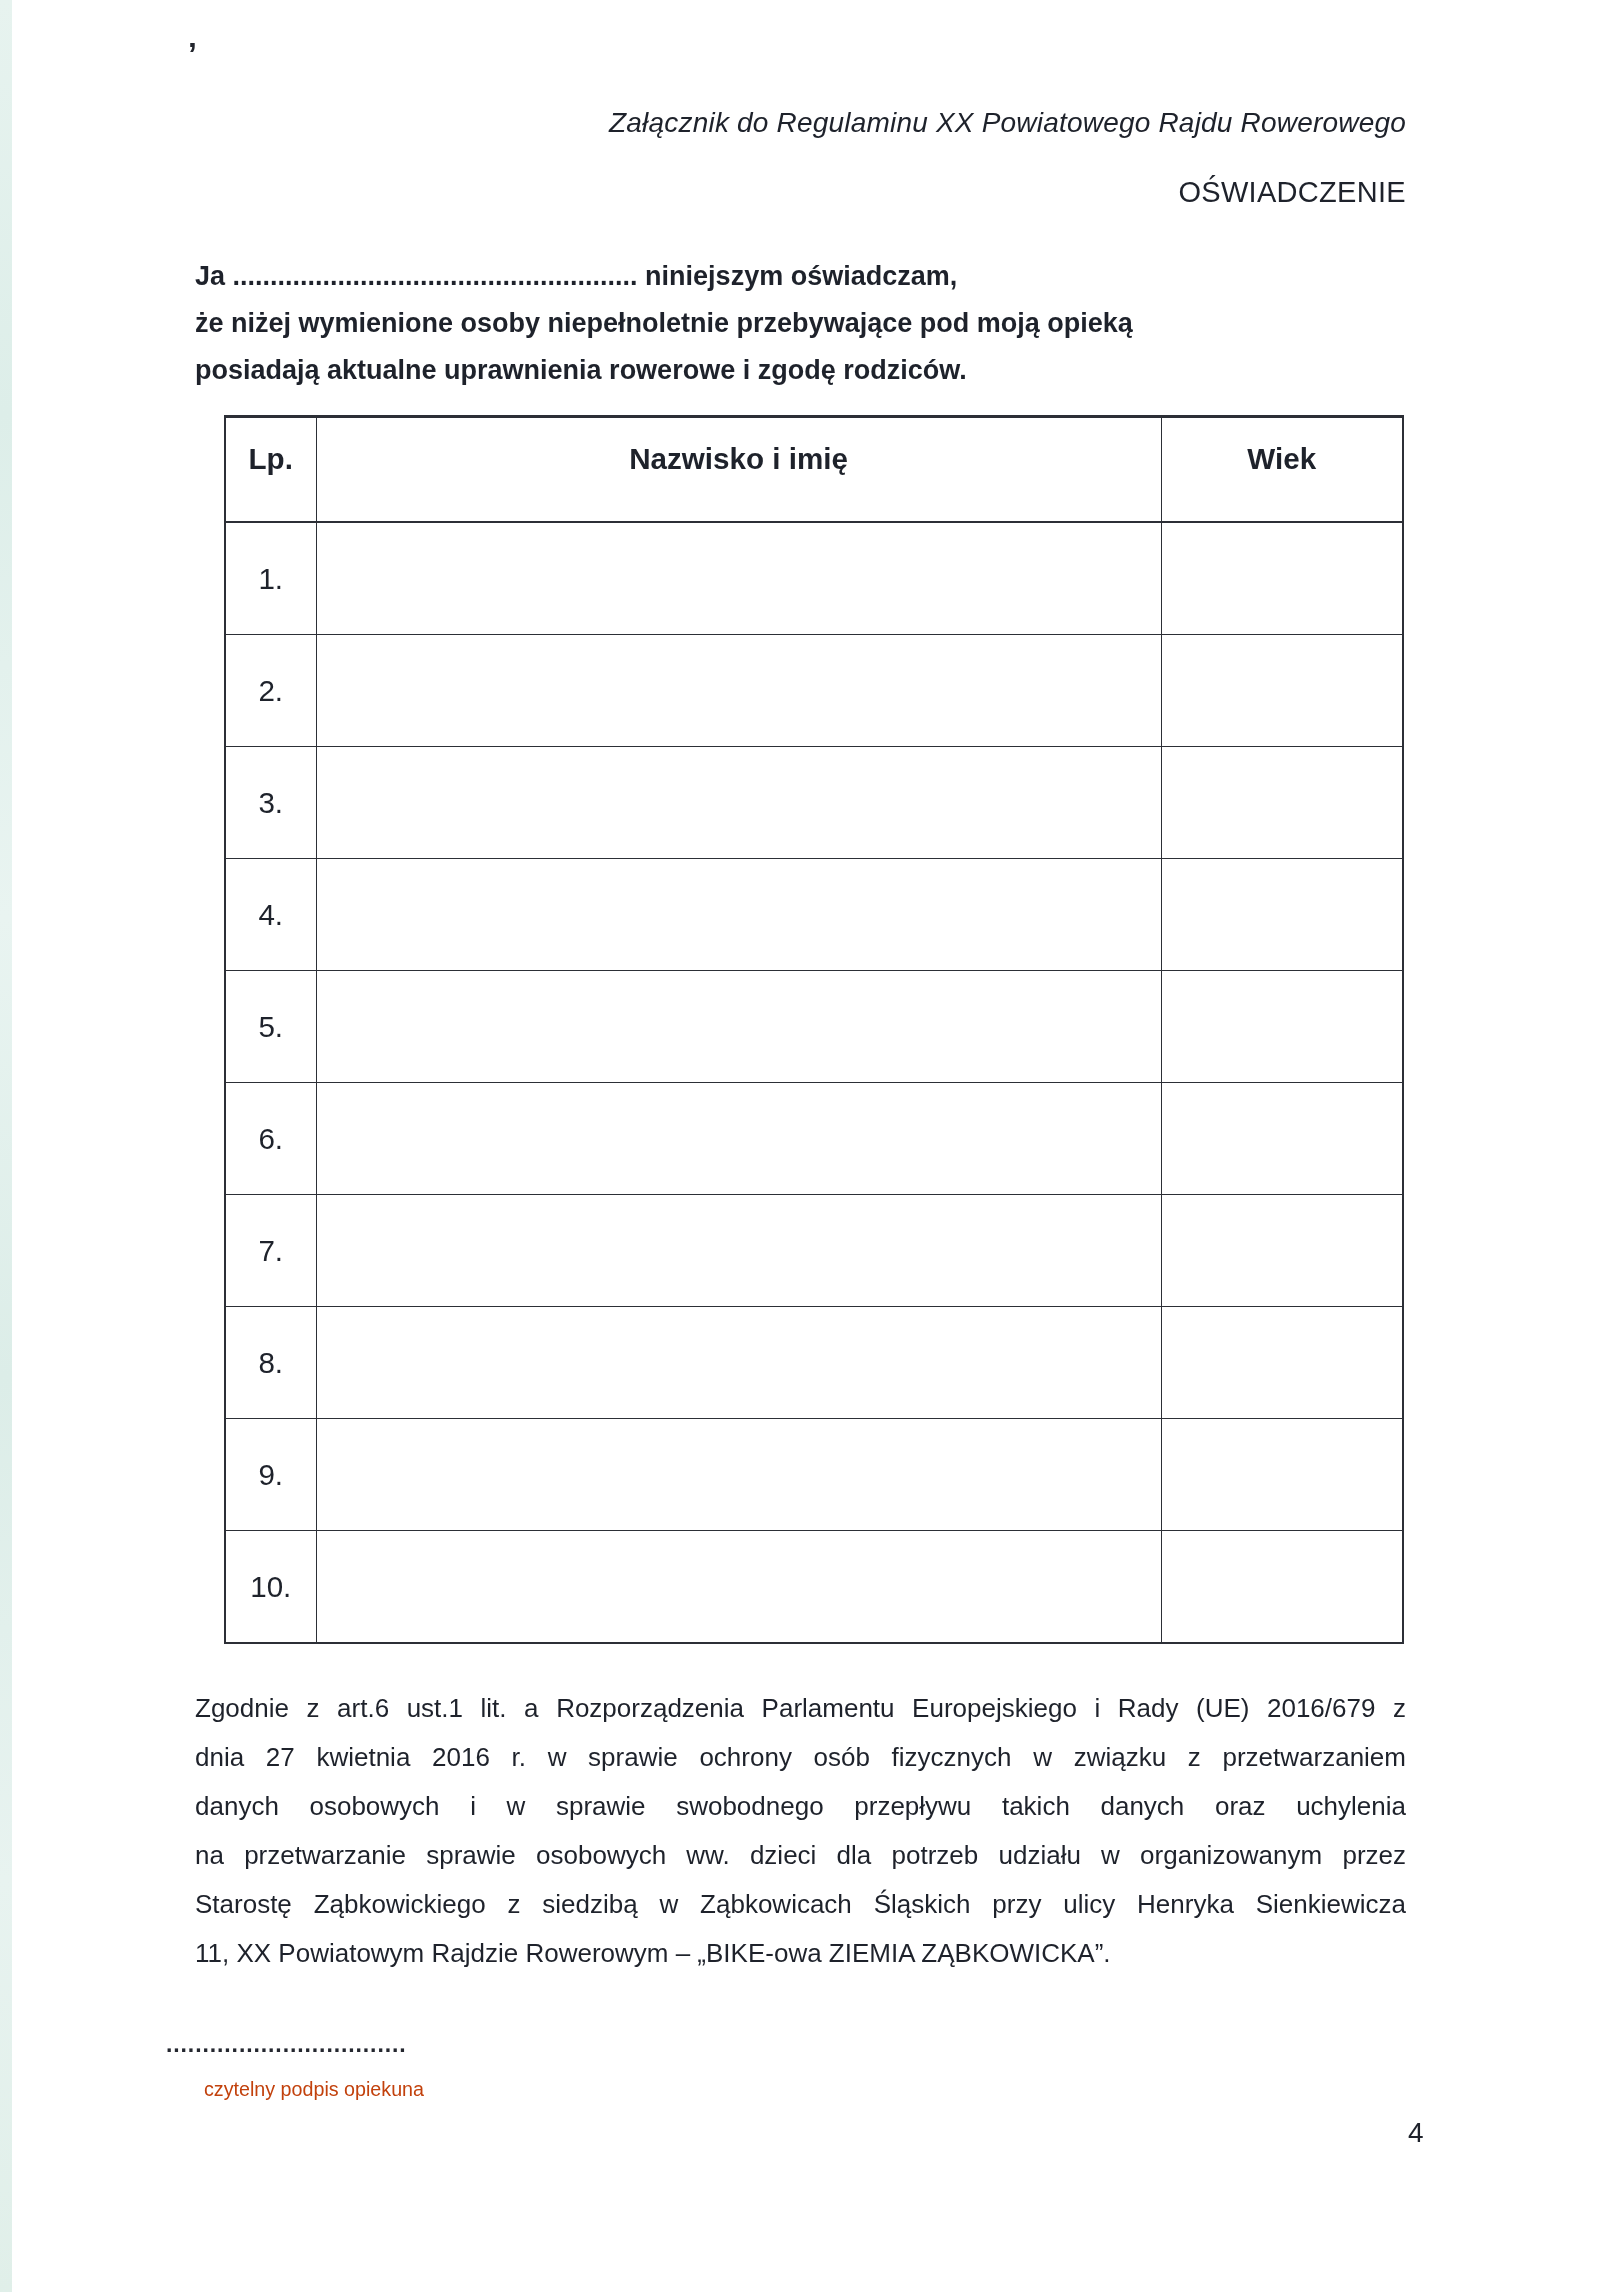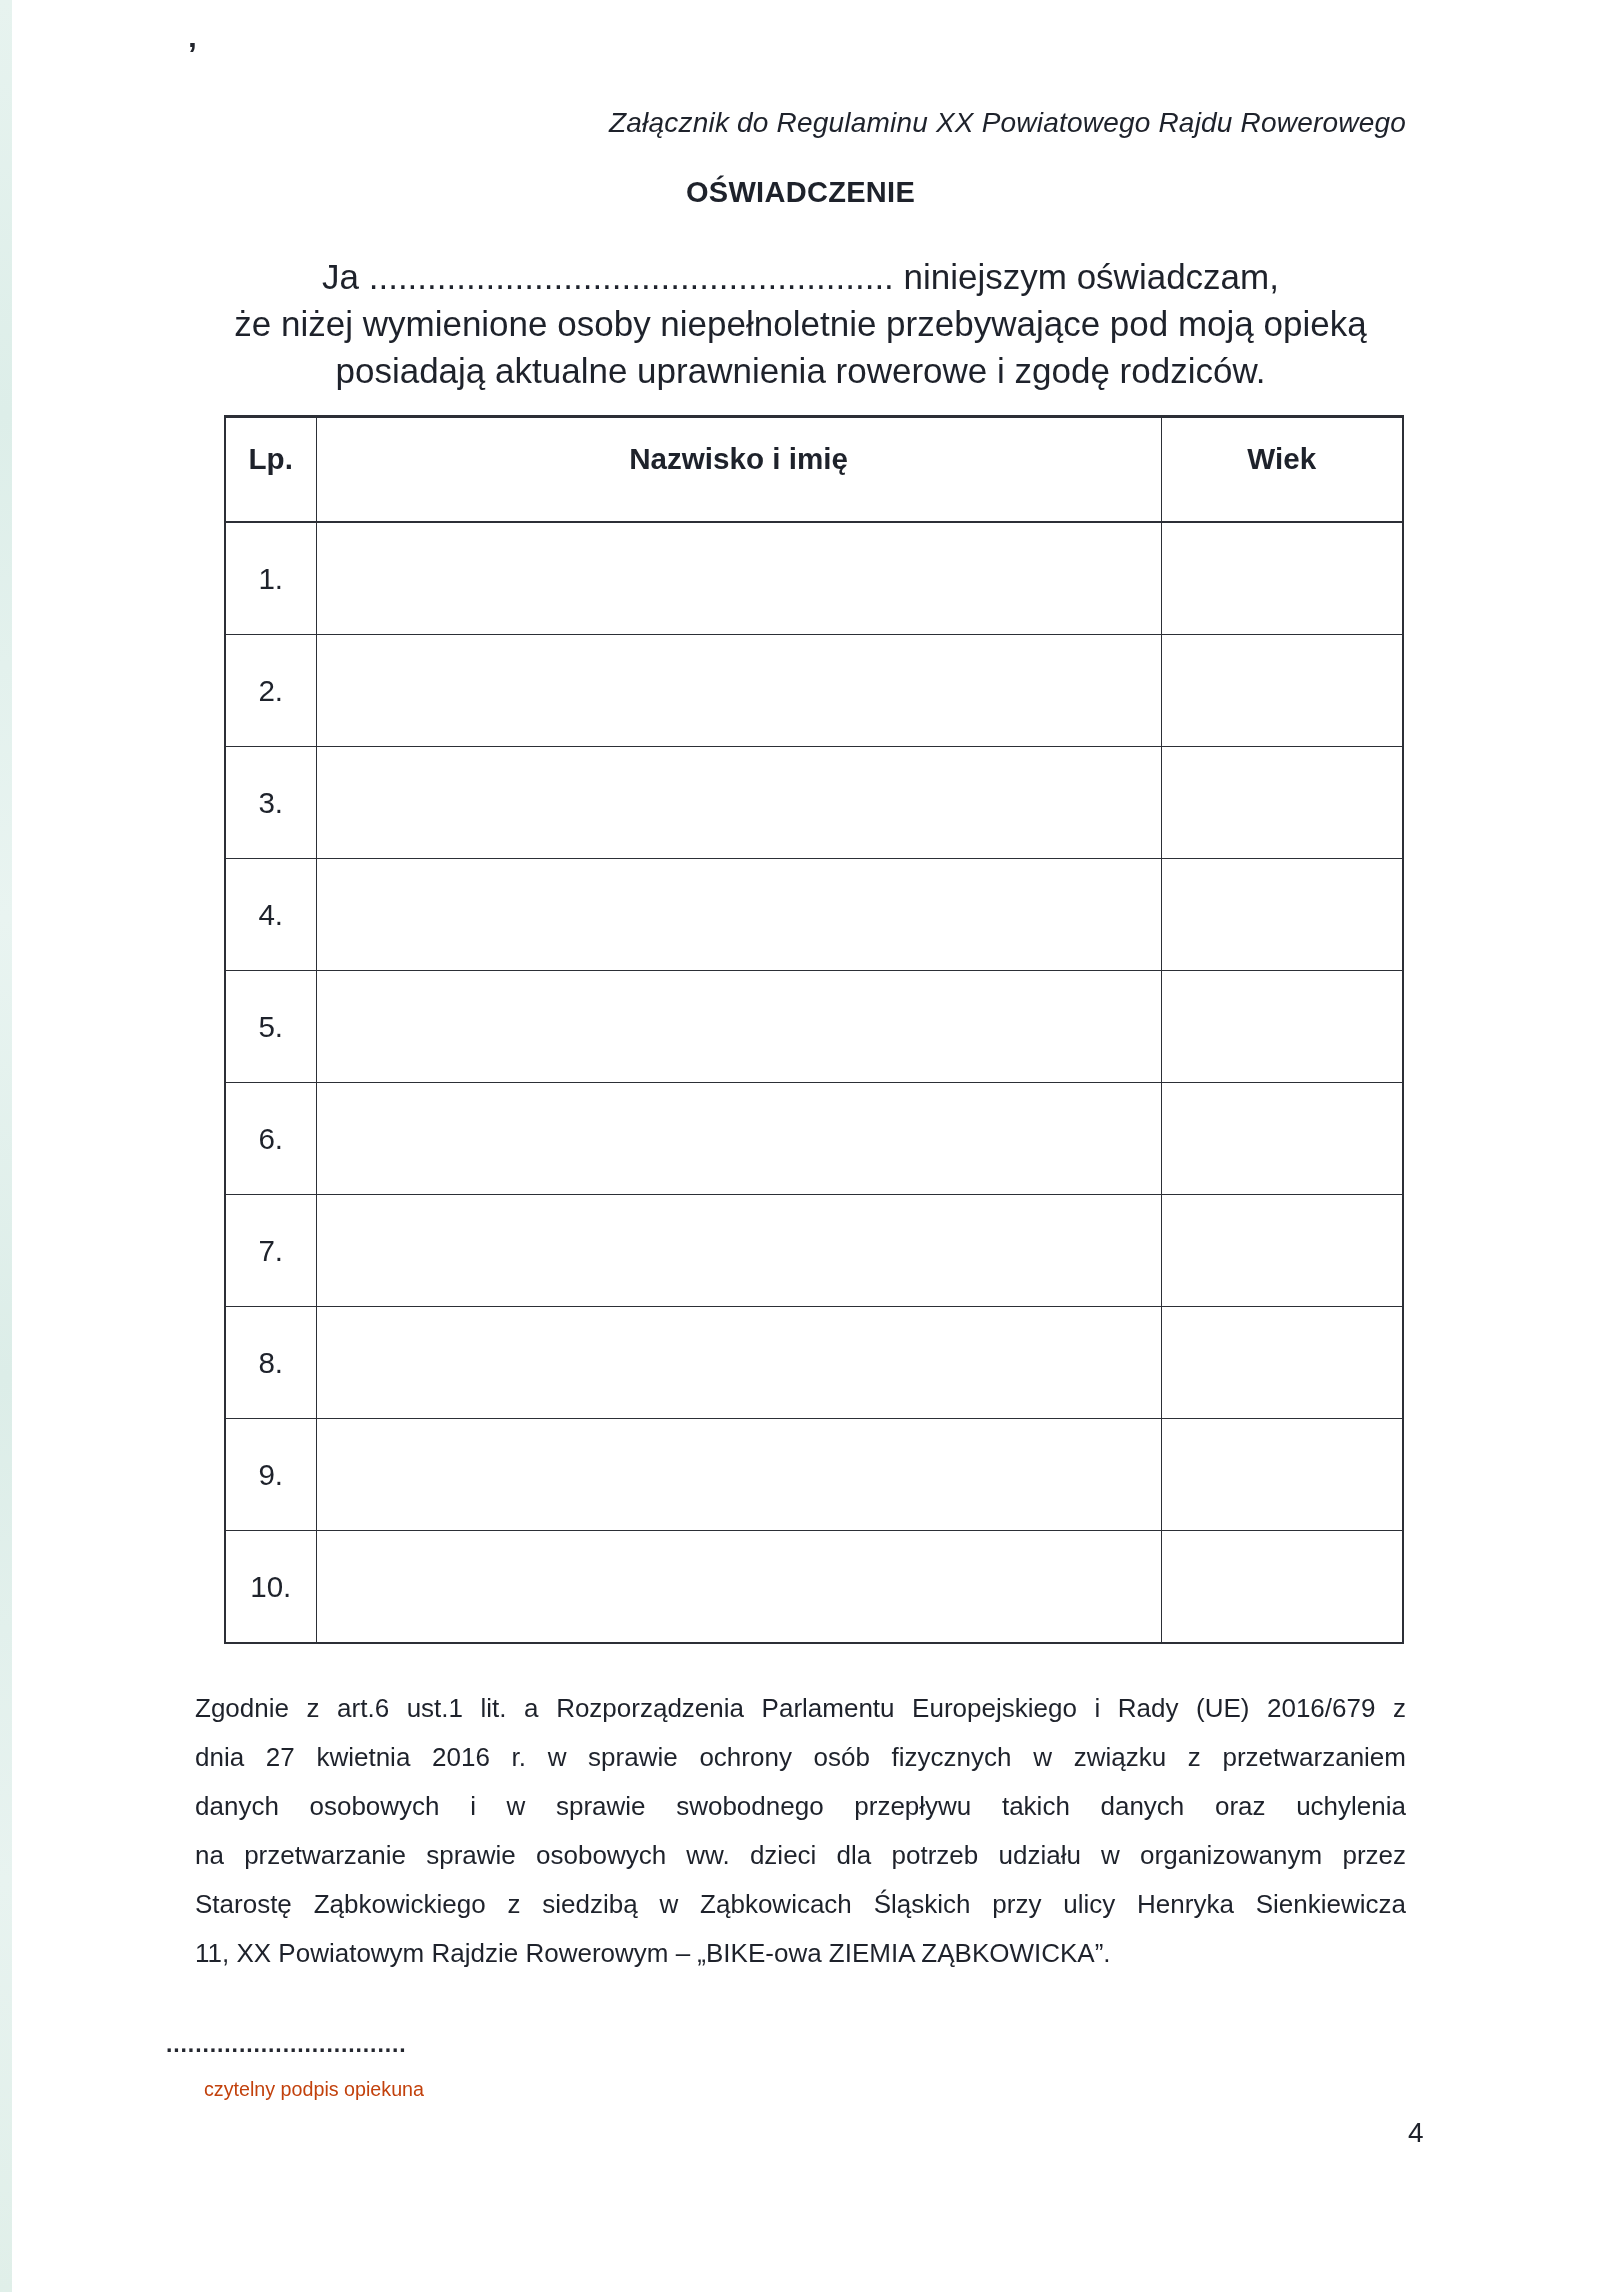--- a/index.html
+++ b/index.html
@@ -38,32 +38,32 @@
     width: 1211px;
     text-align: right;
     font-style: italic;
     font-size: 28px;
     letter-spacing: 0.2px;
   }
   .doc-heading {
     position: absolute;
     left: 195px; top: 176px;
     width: 1211px;
-    text-align: center;
-    font-weight: bold;
+    text-align: right;
+    font-weight: normal;
     font-size: 29px;
     letter-spacing: 0.3px;
   }
   .declaration {
     position: absolute;
     left: 195px; top: 253px;
     width: 1211px;
-    text-align: center;
-    font-size: 35px;
+    font-size: 27px;
     line-height: 47px;
+    font-weight: bold;
   }
   .roster-table {
     position: absolute;
     left: 224px; top: 415px;
     width: 1178px;
     border-collapse: collapse;
     table-layout: fixed;
     border: 2.7px solid #2c2f36;
     border-top-width: 3.6px;
   }

